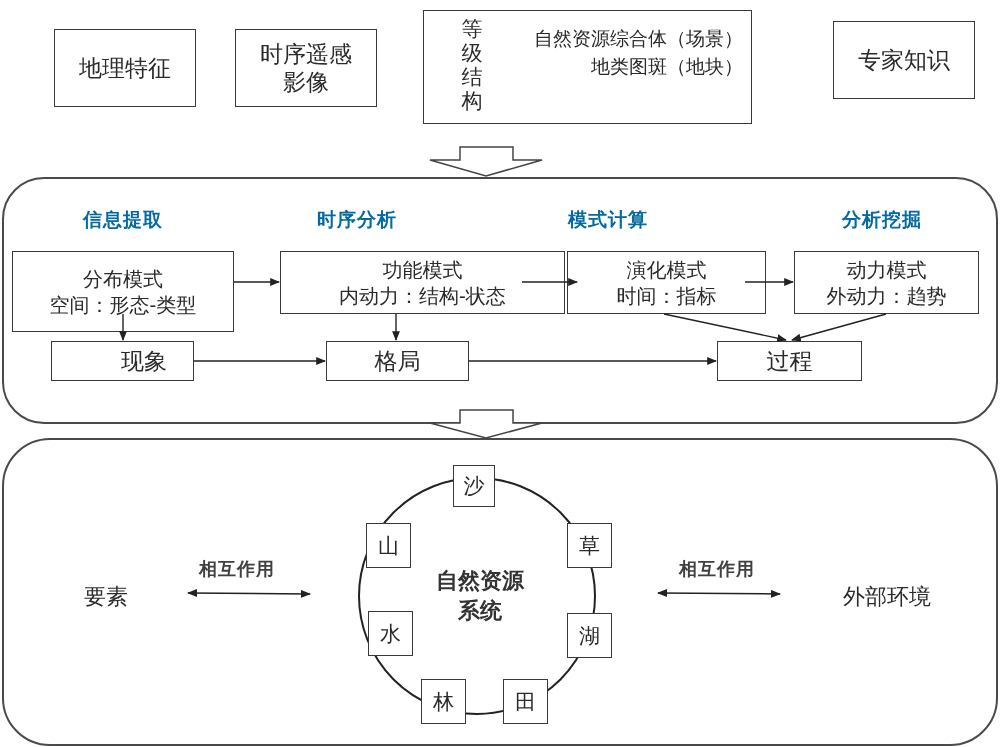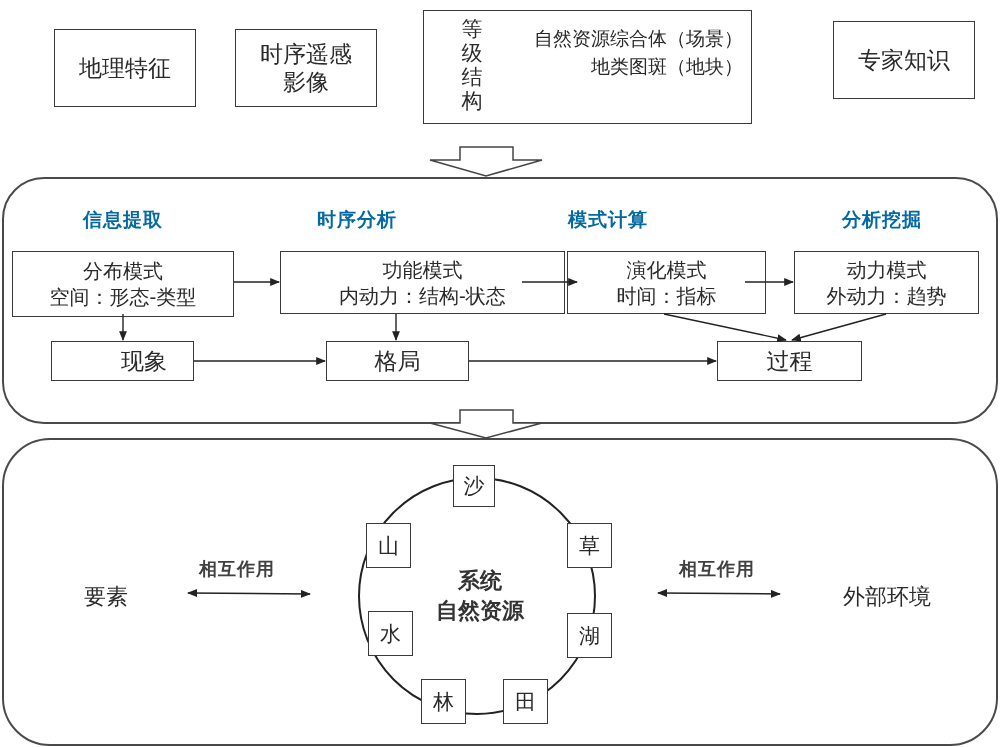--- a/index.html
+++ b/index.html
@@ -49,21 +49,21 @@
   <span>专家知识</span>
 </div>
 
 <div class="panel" style="left:2px; top:177px; width:996px; height:247px; border-radius:42px;"></div>
 
 <div class="heading" style="left:83px; top:207px;">信息提取</div>
 <div class="heading" style="left:317px; top:207px;">时序分析</div>
 <div class="heading" style="left:568px; top:207px;">模式计算</div>
 <div class="heading" style="left:830px; top:207px;margin-left:12px;">分析挖掘</div>
 
-<div class="box t-med" style="left:12px; top:251px; width:222px; height:66px;text-align:center;">
+<div class="box t-med" style="left:12px; top:251px; width:222px; height:81px;text-align:center;">
   <span>分布模式</span>
   <span>空间：形态-类型</span>
 </div>
 <div class="box t-med" style="left:280px; top:251px; width:285px; height:63px;">
   <span>功能模式</span>
   <span>内动力：结构-状态</span>
 </div>
 <div class="box t-med" style="left:567px; top:251px; width:199px; height:63px;">
   <span>演化模式</span>
   <span>时间：指标</span>
@@ -116,21 +116,21 @@
 
 <div class="ring-node" style="left:453px; top:465px;">沙</div>
 <div class="ring-node" style="left:567px; top:523px; width:45px; height:45px;">草</div>
 <div class="ring-node" style="left:567px; top:613px; width:45px; height:45px;">湖</div>
 <div class="ring-node" style="left:503px; top:679px; width:45px; height:45px;">田</div>
 <div class="ring-node" style="left:421px; top:679px; width:45px; height:45px;">林</div>
 <div class="ring-node" style="left:368px; top:611px; width:45px; height:45px;">水</div>
 <div class="ring-node" style="left:366px; top:523px; width:45px; height:45px;">山</div>
 
 <div class="center-label" style="left:425px; top:565px; width:110px;">
+  <div>自然资源</div>
   <div>系统</div>
-  <div>自然资源</div>
 </div>
 
 <div class="plain" style="left:84px; top:582px;">要素</div>
 <div class="plain" style="left:843px; top:582px;">外部环境</div>
 
 <div class="small-label" style="left:199px; top:557px;">相互作用</div>
 <div class="small-label" style="left:679px; top:557px;">相互作用</div>
 
 </body></html>

